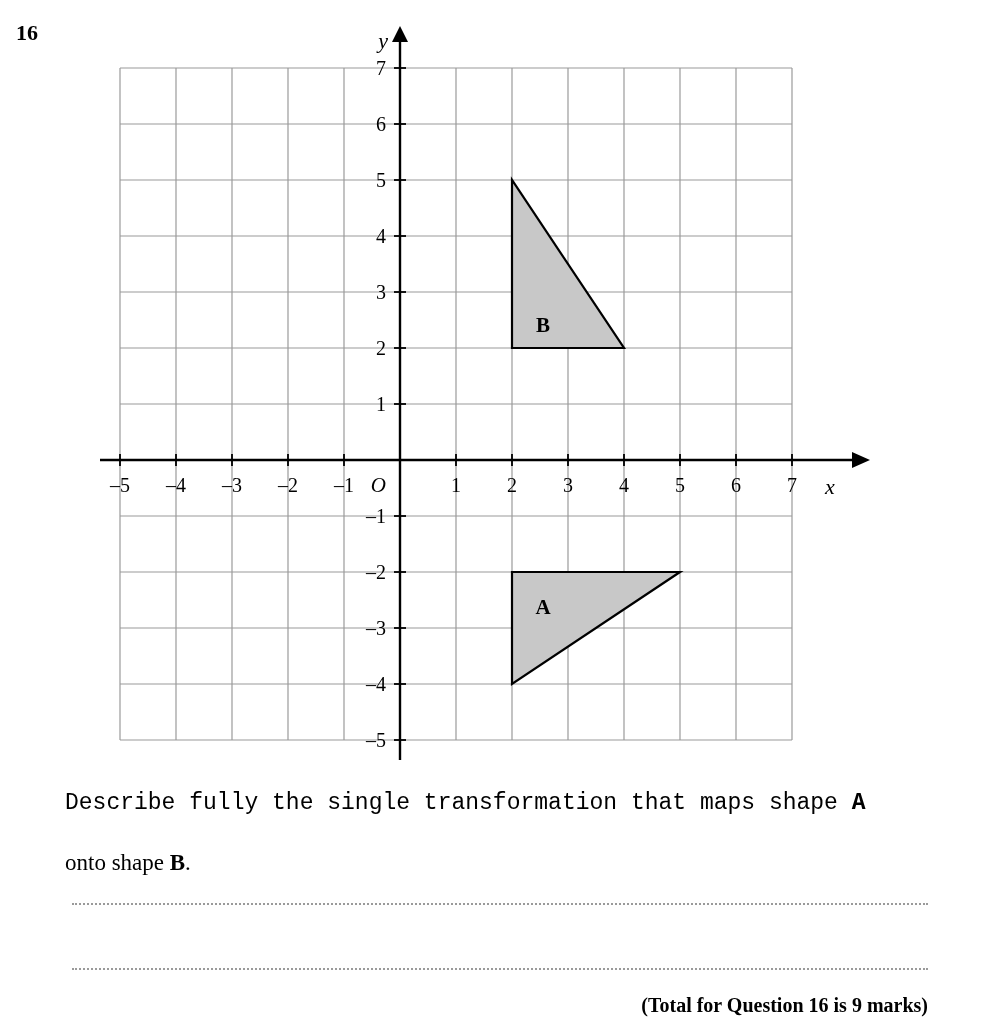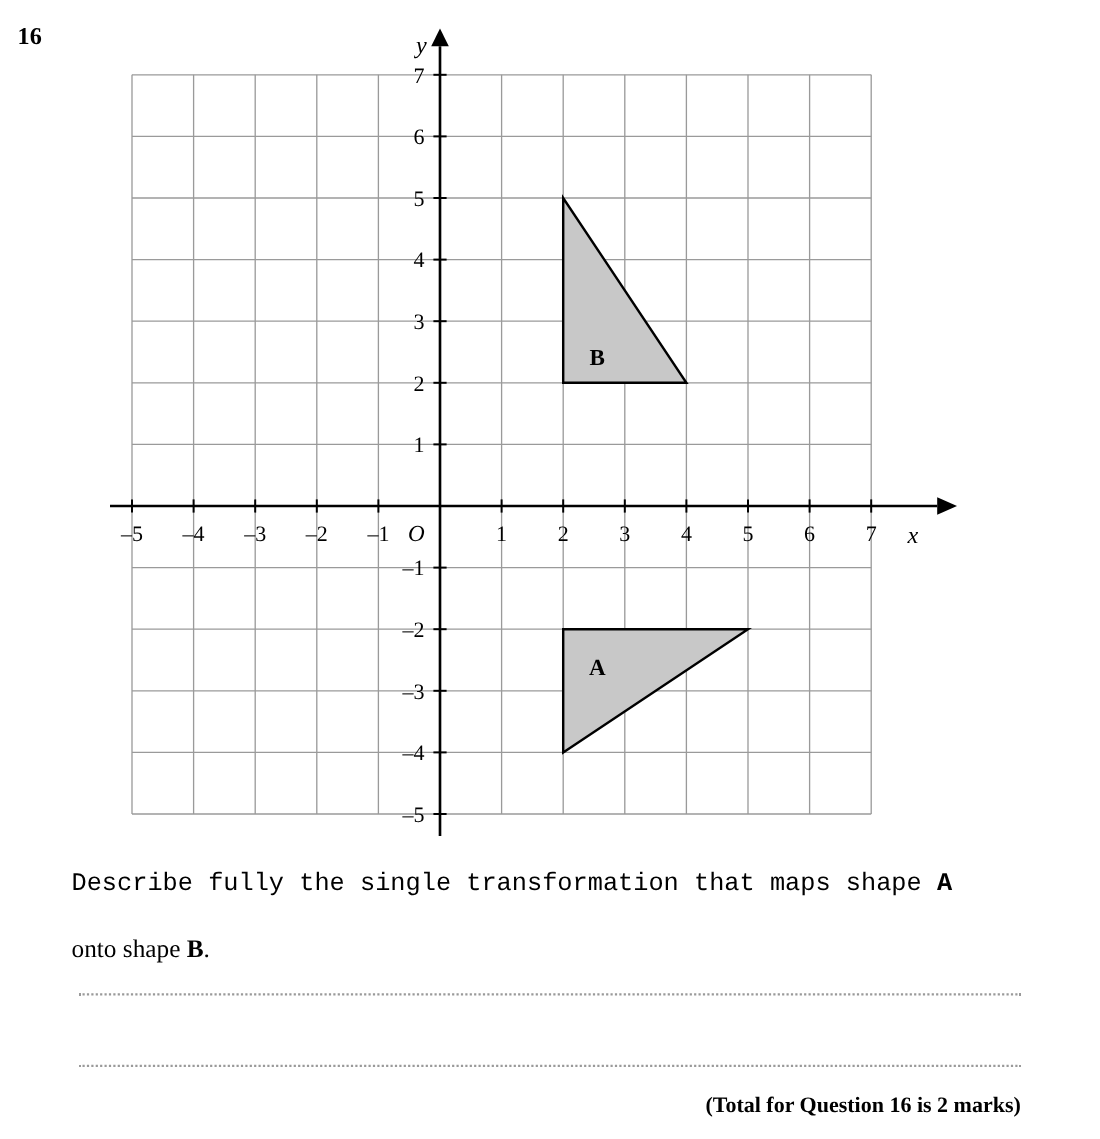--- a/index.html
+++ b/index.html
@@ -184,13 +184,13 @@
   </svg>
 </div>
 
 <div class="q-text" id="q-line1"><span>Describe fully the single transformation that maps shape </span><span class="bold-label">A</span></div>
 
 <div class="q-text" id="q-line2"><span>onto shape </span><span class="bold-label">B</span><span>.</span></div>
 
 <div class="answer-dotline" id="dotline-1"></div>
 <div class="answer-dotline" id="dotline-2"></div>
 
-<div id="total-marks">(Total for Question 16 is 2 marks)</div>
+<div id="total-marks">(Total for Question 16 is 9 marks)</div>
 
 </body></html>

